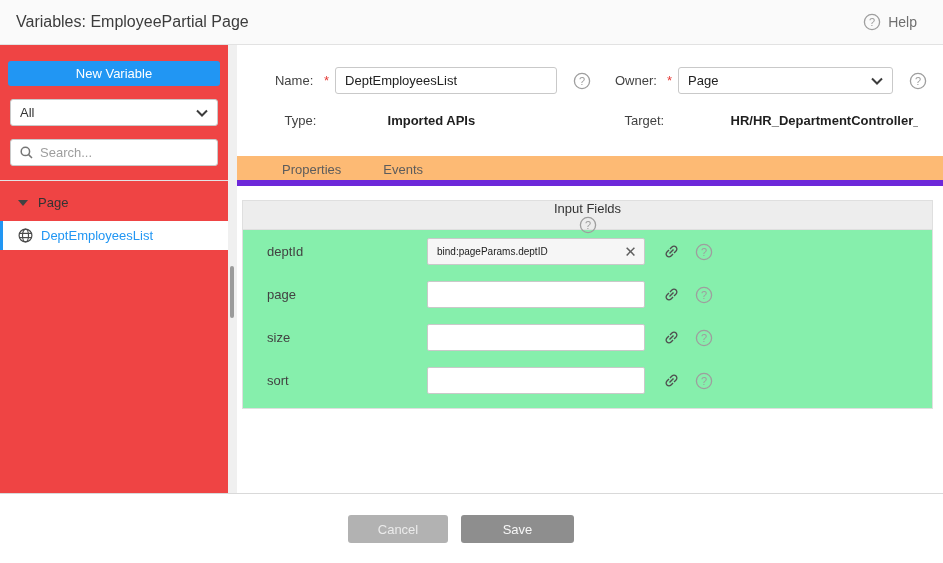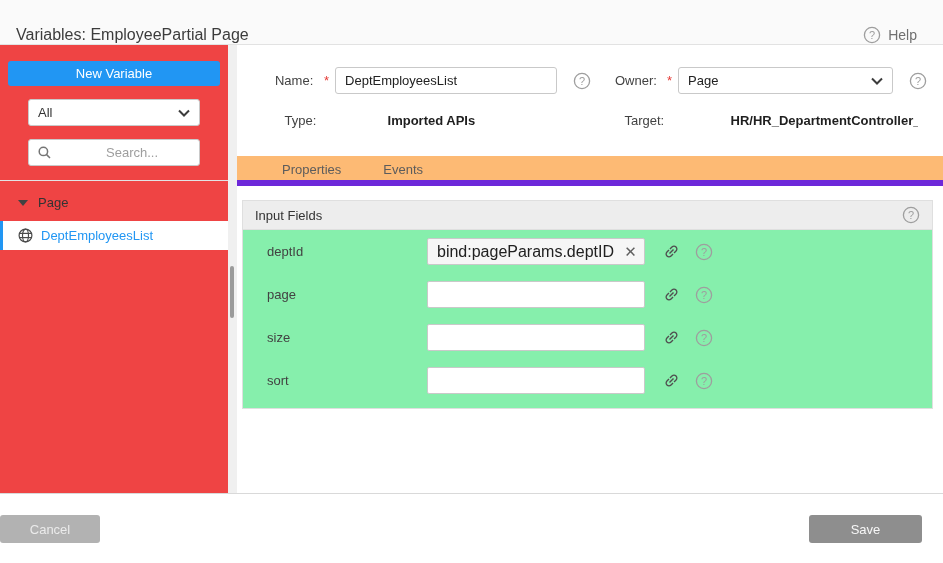--- a/index.html
+++ b/index.html
@@ -5,43 +5,43 @@
   * { margin:0; padding:0; box-sizing:border-box; }
   html,body { width:943px; height:563px; }
   body {
     font-family:"Liberation Sans", sans-serif;
     font-size:13px; color:#424242; background:#fff; overflow:hidden;
   }
 
   
   .app-header {
     height:45px; background:#fafafa; border-bottom:1px solid #e2e2e2;
-    display:flex; align-items:flex-end; justify-content:space-between;
+    display:flex; align-items:center; justify-content:space-between;
     padding:0 26px 0 16px;
   }
   .app-title { font-size:16px; color:#3c3c3c; }
   .help-link { display:flex; align-items:center; gap:7px; color:#6f6f6f; font-size:14px; cursor:pointer; }
 
   .qicon { width:18px; height:18px; display:inline-block; flex:none; }
   .qicon circle { fill:none; stroke:#9e9e9e; stroke-width:1.3; }
   .qicon text { fill:#9e9e9e; font-size:11px; font-family:"Liberation Sans",sans-serif; }
 
   
   .body-wrap { display:flex; height:449px; border-bottom:1px solid #d9d9d9; }
 
   .sidebar { width:228px; background:#ef4444; flex:none; padding-top:16px; }
   .btn-new {
     display:block; width:212px; margin:0 auto; height:25px;
     background:#2196f3; color:#fff; border:none; border-radius:3px;
     font-size:13px; font-family:inherit; cursor:pointer;
   }
   .sb-select, .sb-search {
-    width:172px; margin:13px auto 0; height:27px; background:#fff;
+    width:208px; margin:13px auto 0; height:27px; background:#fff;
     border:1px solid #c9c9c9; border-radius:3px; display:flex; align-items:center;
-    padding:0 9px; color:#333;gap:48px;
+    padding:0 9px; color:#333;
   }
   .sb-select { justify-content:space-between; cursor:pointer; }
   .chev { width:12px; height:8px; flex:none; }
   .chev polyline { fill:none; stroke:#3c3c3c; stroke-width:2; }
   .sb-search input {
     border:none; outline:none; background:transparent; flex:1; margin-left:7px;
     font-size:13px; font-family:inherit; color:#333;
   }
   .sb-search input::placeholder { color:#9e9e9e; }
   .mag { width:13px; height:13px; flex:none; }
@@ -93,42 +93,42 @@
   .tab.active {
     background:#fff; color:#1f1f1f; border-top:3px solid #2196f3;
     border-left:1px solid #dcdcdc; border-right:1px solid #dcdcdc;
     margin-bottom:-1px;
   }
 
   
   .panel { margin:14px 10px 0 5px; border:1px solid #dfdfdf; }
   .panel-header {
     height:29px; background:#ededed; border-bottom:1px solid #dfdfdf;
-    display:flex; align-items:center; justify-content:space-between; padding:0 12px;
+    display:flex; align-items:center; justify-content:space-between; padding:0 12px;flex-direction:column;
   }
   .panel-title { color:#333; }
   .panel-body { background:#86efac; padding-bottom:6px; }
   .prow { height:43px; display:flex; align-items:center; padding-left:24px; }
   .prow-label { width:160px; flex:none; color:#424242; }
   .pinput-wrap { position:relative; width:218px; flex:none; }
   .pinput {
     width:218px; height:27px; border:1px solid #c9c9c9; border-radius:2px;
-    padding:0 9px; font-size:16px; font-family:inherit; color:#212121; outline:none; background:#fff;
+    padding:0 9px; font-size:10px; font-family:inherit; color:#212121; outline:none; background:#fff;
   }
   .pinput.bound { background:#f6f6f6; padding-right:28px; }
   .clear-x {
     position:absolute; right:6px; top:5px; width:17px; height:17px; cursor:pointer;
     color:#5f5f5f; font-size:15px; line-height:17px; text-align:center;
   }
   .link-icon { width:17px; height:17px; margin-left:18px; cursor:pointer; flex:none; transform:rotate(-45deg); }
   .link-icon path { fill:#4f4f4f; }
   .prow .qicon { margin-left:15px; cursor:pointer; }
 
   
-  .footer { height:68px; background:#fff; display:flex; justify-content:space-between; align-items:flex-start; padding:21px 21px 0 0; gap:13px; }
+  .footer { height:68px; background:#fff; display:flex; justify-content:center; align-items:flex-start; padding:21px 21px 0 0; gap:13px; }
   .btn { height:28px; border:none; border-radius:3px; font-size:13px; font-family:inherit; cursor:pointer; padding:0 10px; }
   .btn-cancel { width:100px; background:#b2b2b2; color:#ebebeb; }
   .btn-save { width:113px; background:#8e8e8e; color:#f7f7f7; }
   .btn-saveclose { width:101px; background:#2196f3; color:#fff; }
 </style>
 </head>
 <body>
 
 <div class="app-header">
   <div class="app-title">Variables: EmployeePartial Page</div>

